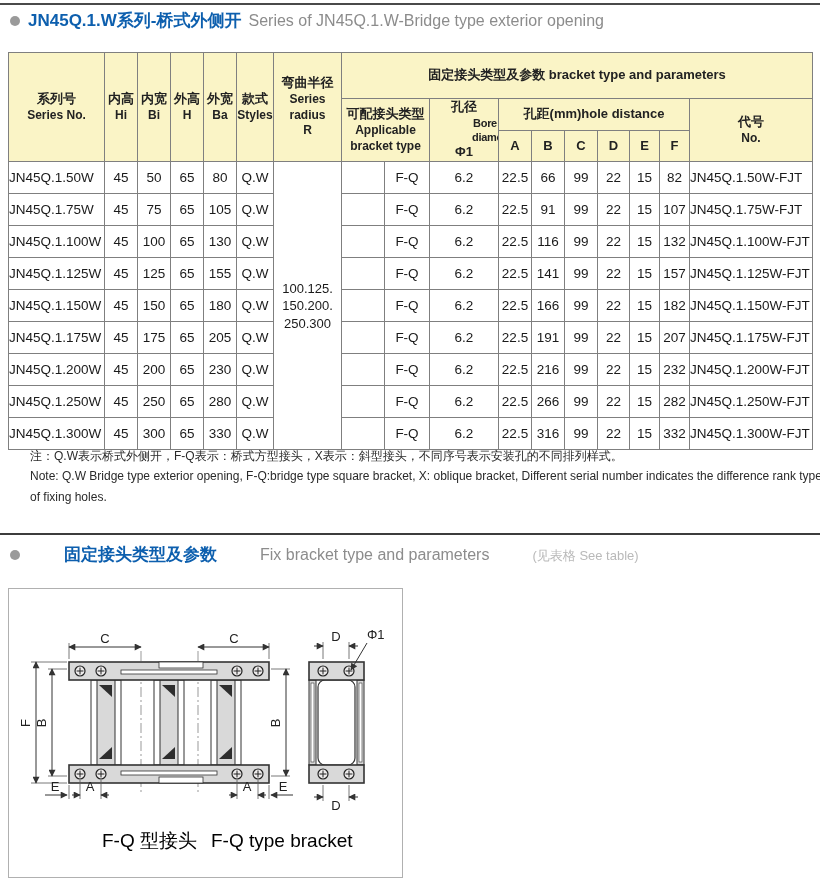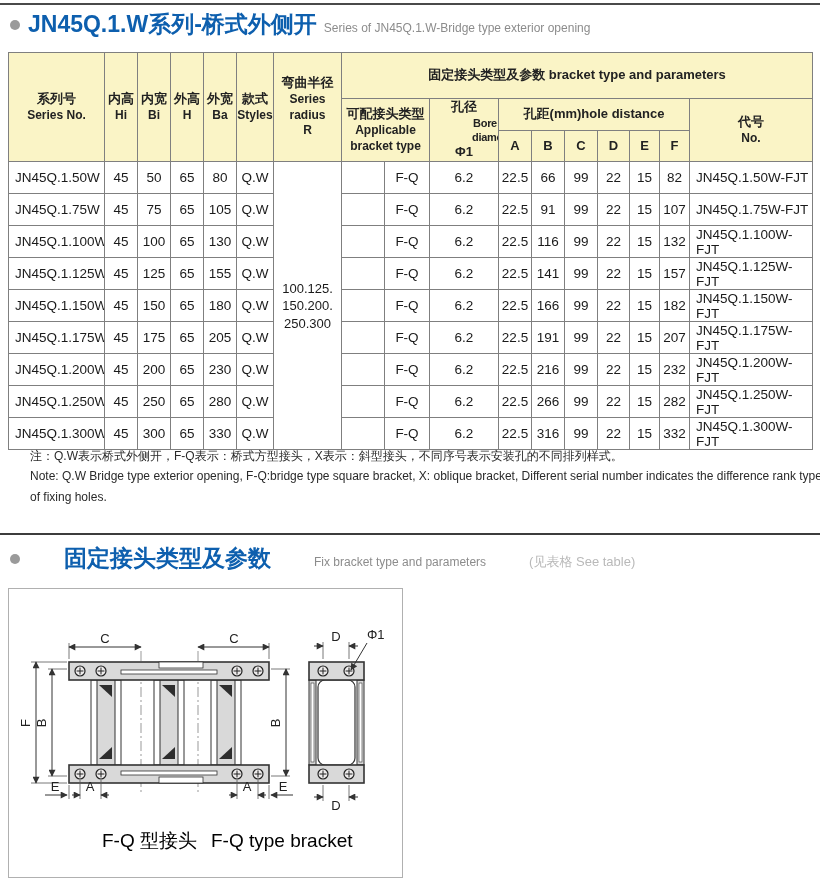--- a/index.html
+++ b/index.html
@@ -4,36 +4,36 @@
 <style>
   html,body{margin:0;padding:0;background:#ffffff;}
   .page{position:relative;width:820px;height:880px;background:#fff;overflow:hidden;
         font-family:"Liberation Sans", "DejaVu Sans", sans-serif;color:#1f1f1f;}
   .rule{position:absolute;left:0;right:0;height:2px;background:#4a4a4a;}
   .rule-top{top:3px;}
   .rule-mid{top:533px;background:#3c3c3c;}
   .heading{position:absolute;left:10px;display:flex;align-items:baseline;white-space:nowrap;}
   .heading .bullet{width:10px;height:10px;border-radius:50%;background:#9a9a9a;align-self:center;
                    margin-right:8px;flex:0 0 auto;}
-  .h-zh{font-weight:bold;font-size:23px;color:#0d5fae;}
-  .h-en{font-size:12px;color:#8c8c8c;margin-left:7px;}
+  .h-zh{font-weight:bold;font-size:17px;color:#0d5fae;}
+  .h-en{font-size:16px;color:#8c8c8c;margin-left:7px;}
   .h-see{font-size:13px;color:#b9b9b9;margin-left:7px;}
   .h1{top:9px;}
   .h2{top:543px;gap:36px;}
 
   table.spec{position:absolute;top:52px;left:8px;border-collapse:collapse;table-layout:fixed;
              width:804px;}
   table.spec th,table.spec td{border:1px solid #7f7f7f;text-align:center;vertical-align:middle;
              padding:0;overflow:hidden;}
   table.spec thead th{background:#faf4c6;font-weight:bold;font-size:13px;line-height:1.3;color:#222;}
   table.spec thead tr.hr1{height:46px;}
   table.spec thead tr.hr2{height:26px;}
   table.spec thead tr.hr3{height:26px;}
   table.spec tbody td{height:31px;font-size:13.5px;background:#fff;color:#1a1a1a;}
-  table.spec td.cl{text-align:left;padding-left:6px;}
+  table.spec td.cl{text-align:left;}
   .en{font-size:12px;}
   .sm{font-size:11px;letter-spacing:-0.3px;margin-left:42px;}
   td.radius div{line-height:1.35;font-size:13px;}
 
   .notes{position:absolute;top:446px;left:8px;width:796px;font-size:12px;color:#2a2a2a;line-height:1.7;margin-left:22px;}
   .notes p{margin:0;}
 
   .figure-box{position:absolute;top:588px;left:8px;width:393px;height:288px;border:1px solid #b0b0b0;
               background:#fff;}
   .figure-box svg{display:block;}

